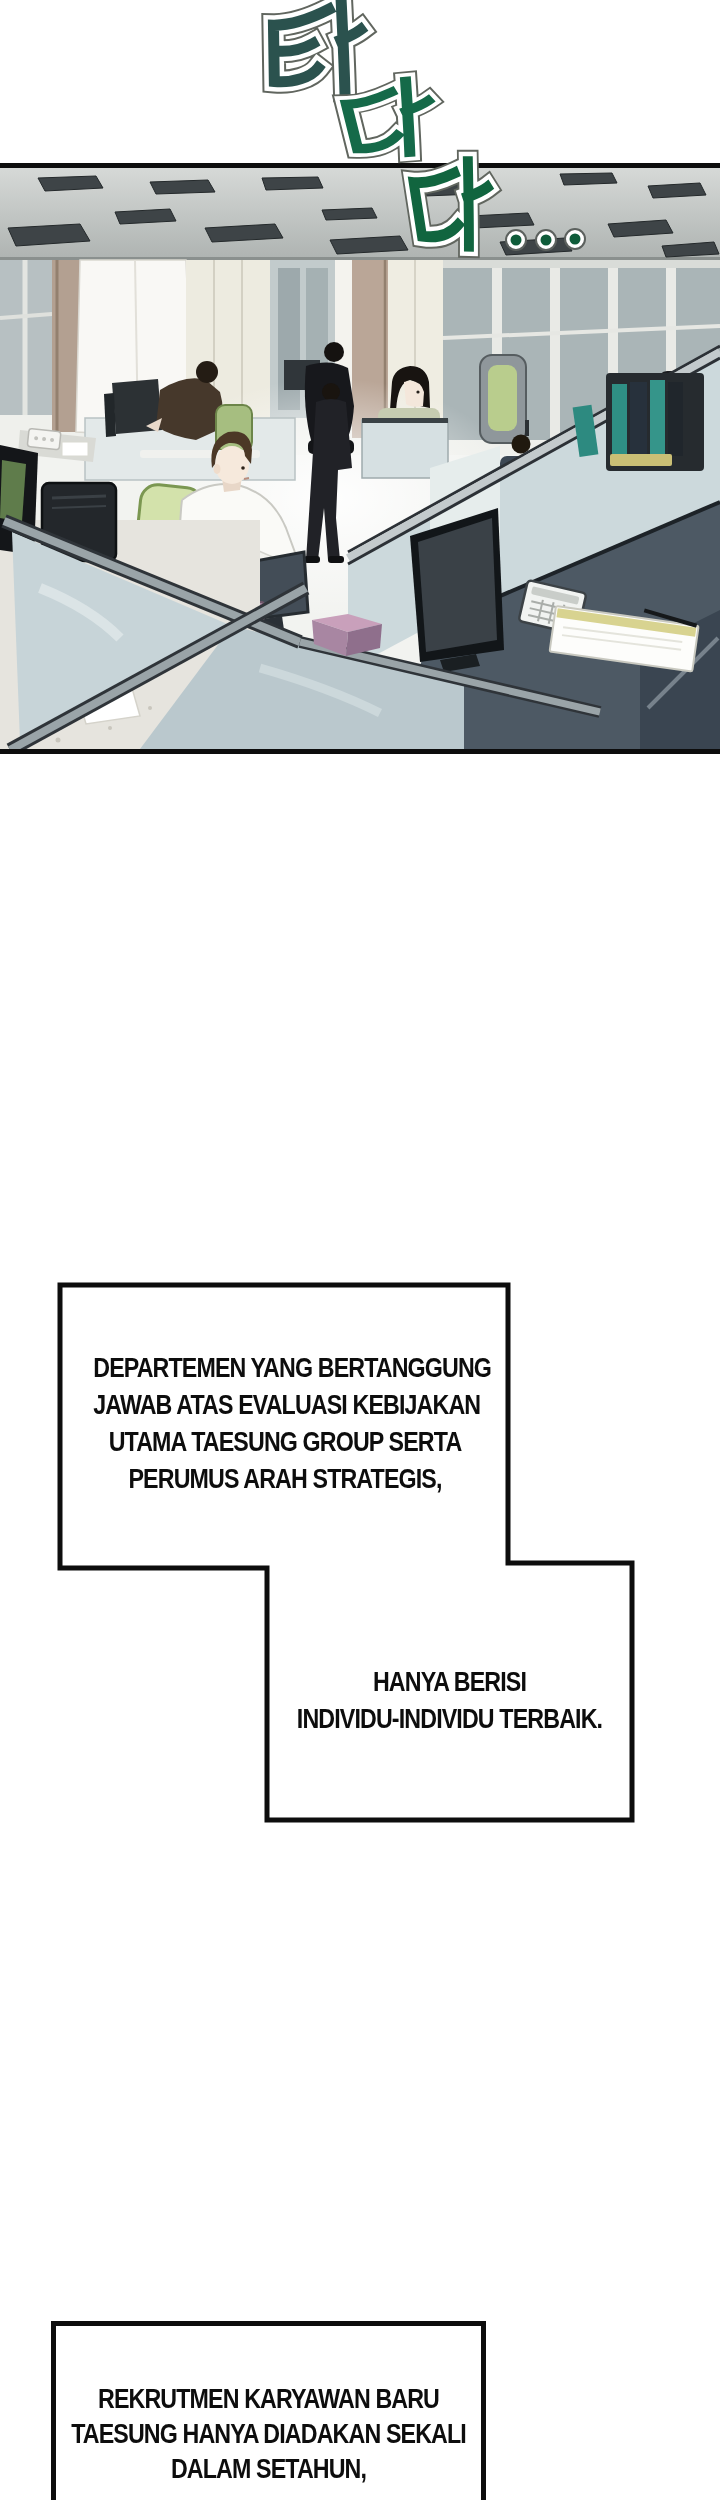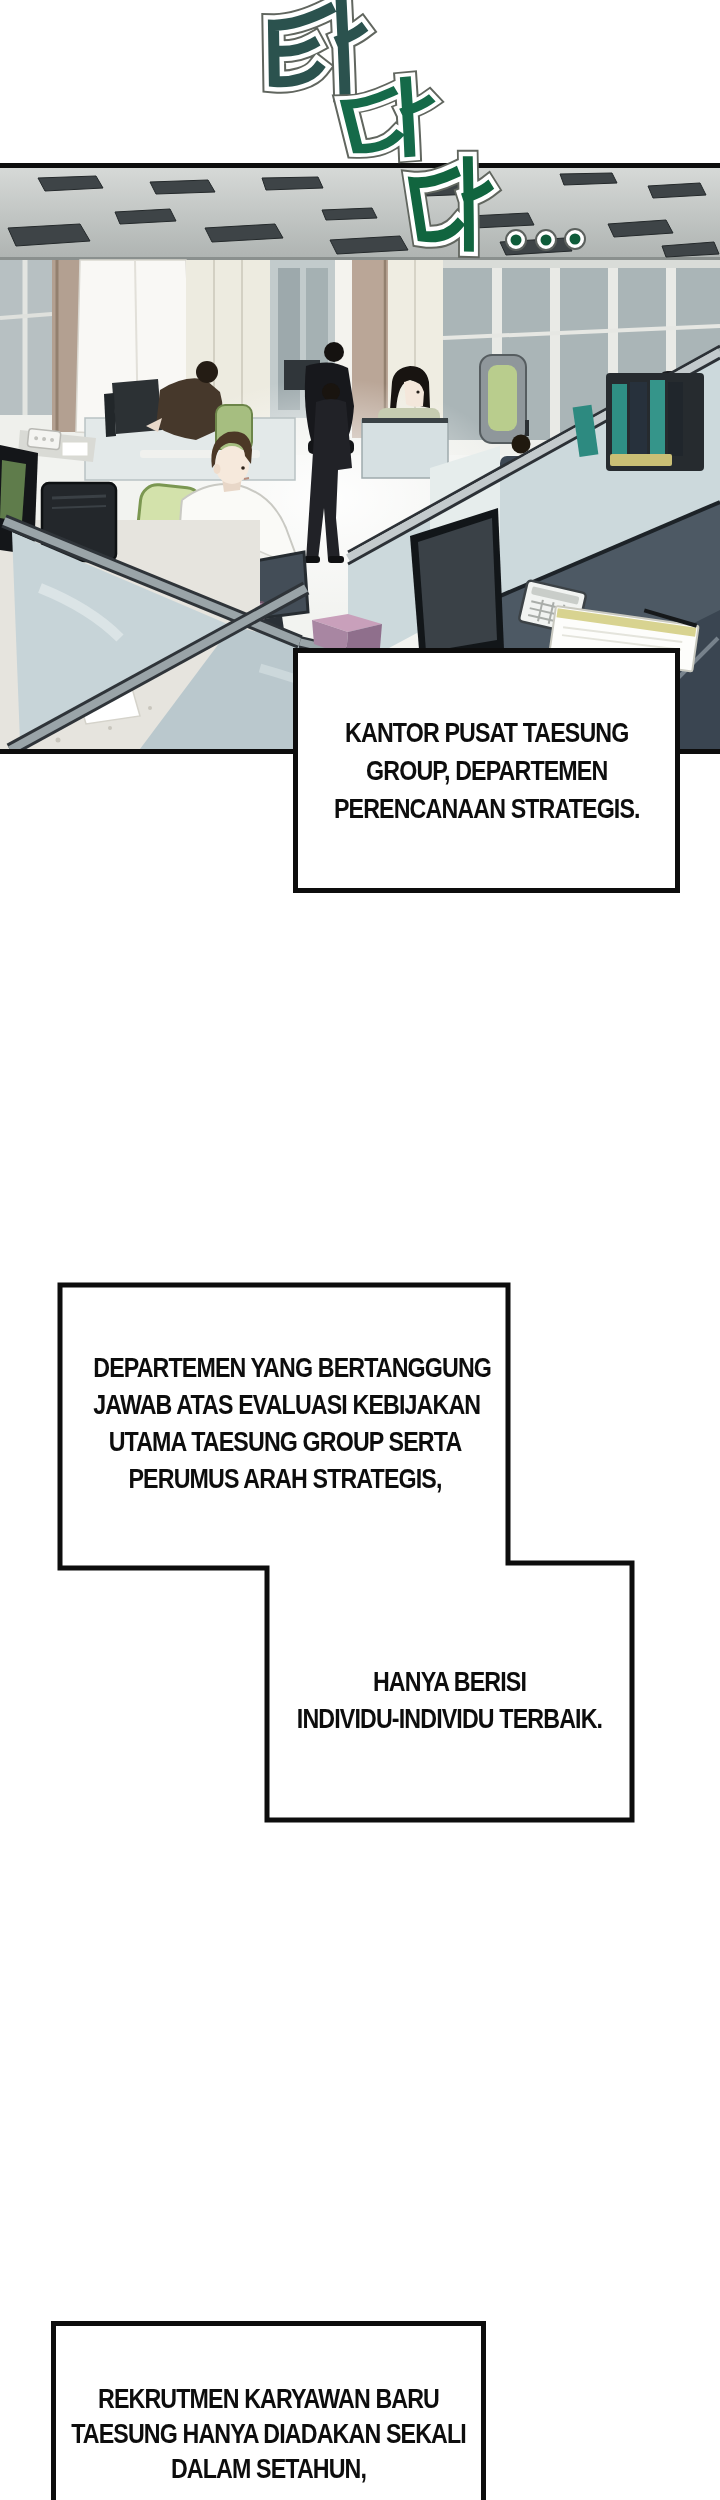--- a/index.html
+++ b/index.html
@@ -302,27 +302,20 @@
     <g>
       <circle cx="516" cy="240" r="10" fill="#ffffff" stroke="#5c615e" stroke-width="2"></circle>
       <circle cx="516" cy="240" r="5.5" fill="#0f5c3a"></circle>
       <circle cx="546" cy="240" r="10" fill="#ffffff" stroke="#5c615e" stroke-width="2"></circle>
       <circle cx="546" cy="240" r="5.5" fill="#0f5c3a"></circle>
       <circle cx="575" cy="239" r="10" fill="#ffffff" stroke="#5c615e" stroke-width="2"></circle>
       <circle cx="575" cy="239" r="5.5" fill="#0f5c3a"></circle>
     </g>
   </svg>
 
-  <div id="caption1" class="abs caption-box">
-    <div class="caption-text">
-      <span class="caption-line">KANTOR PUSAT TAESUNG</span>
-      <span class="caption-line">GROUP, DEPARTEMEN</span>
-      <span class="caption-line">PERENCANAAN STRATEGIS.</span>
-    </div>
-  </div>
 
   <svg id="cap2-shape" class="abs" width="582" height="545" viewBox="0 0 582 545">
     <polygon points="5,5 453,5 453,283 577,283 577,540 212,540 212,288 5,288" fill="#ffffff" stroke="#0d0d0d" stroke-width="5" stroke-linejoin="miter"></polygon>
   </svg>
   <div id="cap2a" class="abs caption-text">
     <span class="caption-line">DEPARTEMEN YANG BERTANGGUNG</span>
     <span class="caption-line">JAWAB ATAS EVALUASI KEBIJAKAN</span>
     <span class="caption-line">UTAMA TAESUNG GROUP SERTA</span>
     <span class="caption-line">PERUMUS ARAH STRATEGIS,</span>
   </div>

